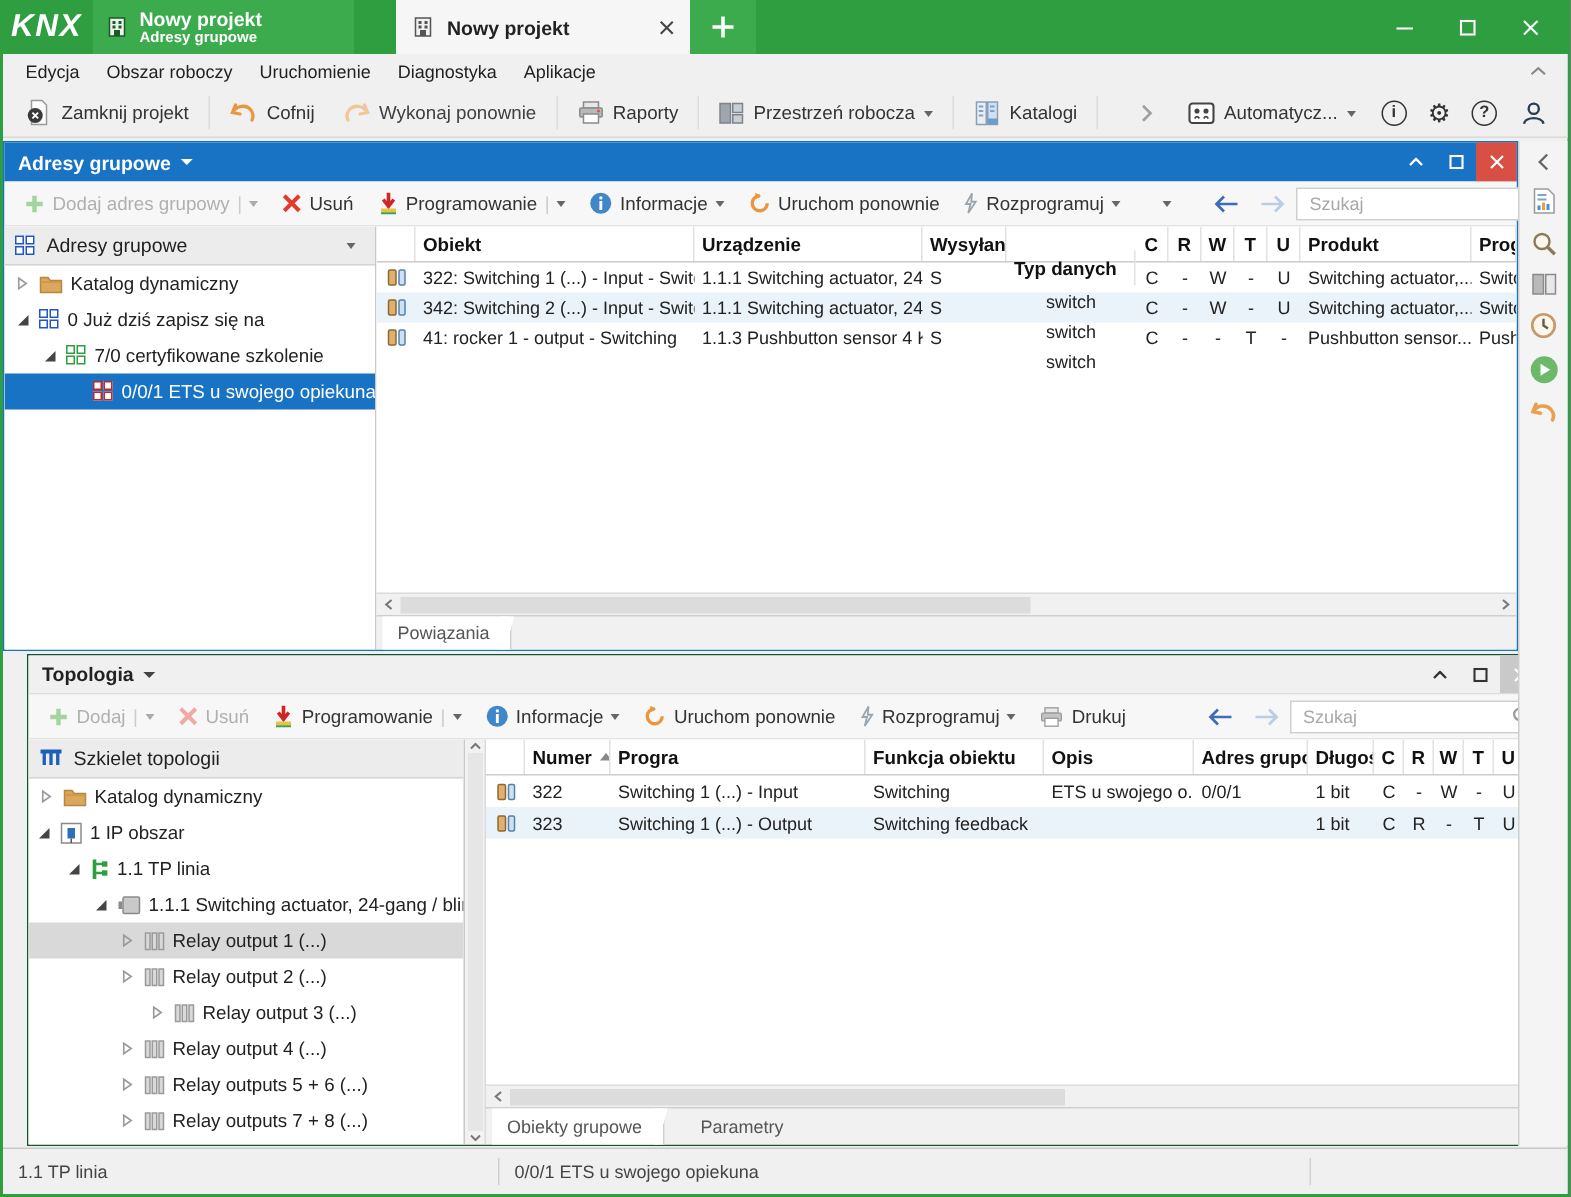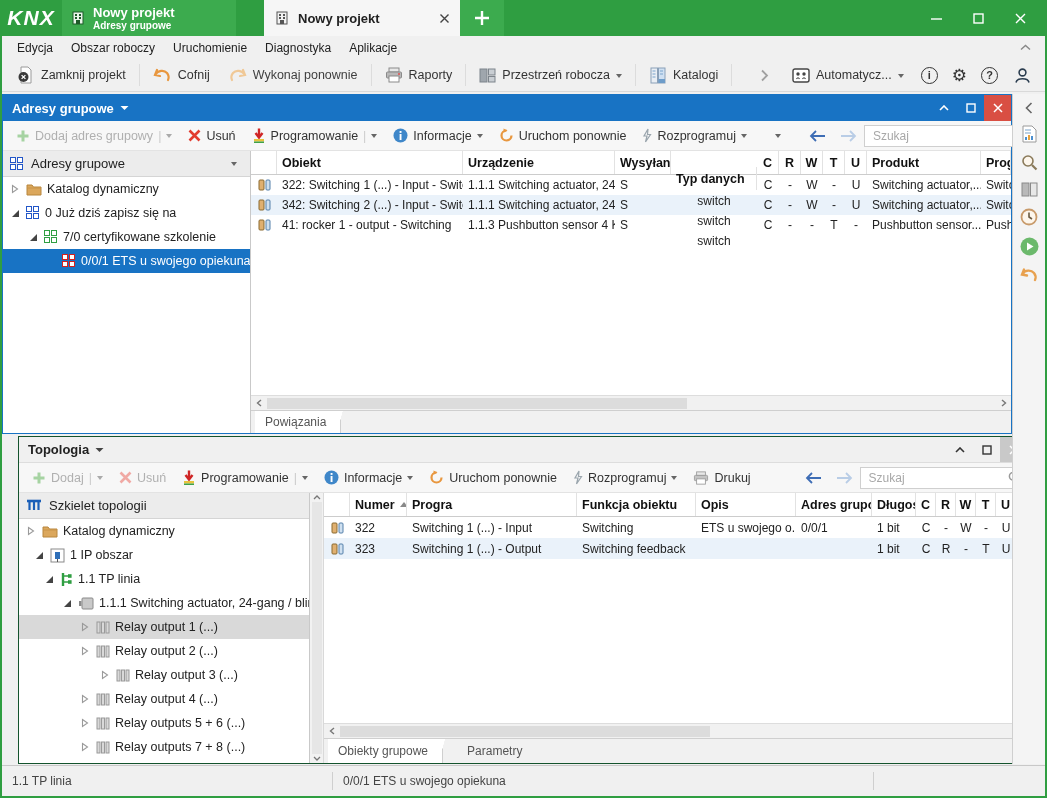--- a/index.html
+++ b/index.html
@@ -639,21 +639,21 @@
               <svg width="8" height="10" viewBox="0 0 8 10">
                 <path d="M1.5 1.5 L6.5 5 L1.5 8.5 Z" fill="none" stroke="#9a9a9a" stroke-width="1.1"></path>
               </svg>
             </span>
           <svg width="16" height="13" viewBox="0 0 16 13">
               <path d="M1 2 h5 l1.5 2 H15 v8 H1 Z" fill="#dba75c" stroke="#b8863c"></path>
               <path d="M1 5 H15" stroke="#c89448" stroke-width="1"></path>
             </svg>
           <span>Katalog dynamiczny</span>
         </div>
-        <div class="trow" style="padding-left:14px">
+        <div class="trow" style="padding-left:4px">
           <span class="exp">
               <svg width="9" height="9" viewBox="0 0 9 9">
                 <path d="M8 1 L8 8 L1 8 Z" fill="#444"></path>
               </svg>
             </span>
           <svg width="15" height="15" viewBox="0 0 15 15">
               <rect x="1" y="1" width="13" height="13" fill="#fff" stroke="#8a8a8a"></rect>
               <rect x="5" y="4" width="5" height="7" fill="#2f6fb8"></rect>
               <path d="M7.5 11 V14" stroke="#555"></path>
             </svg>

